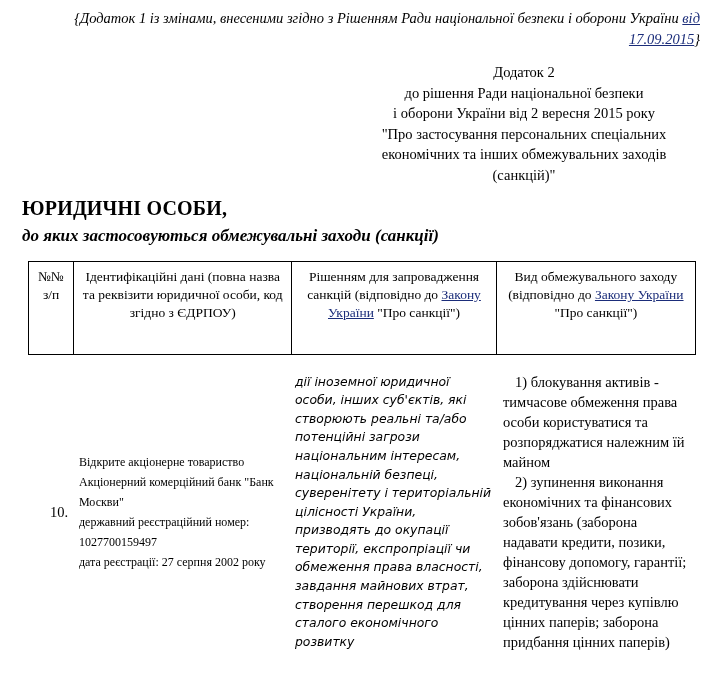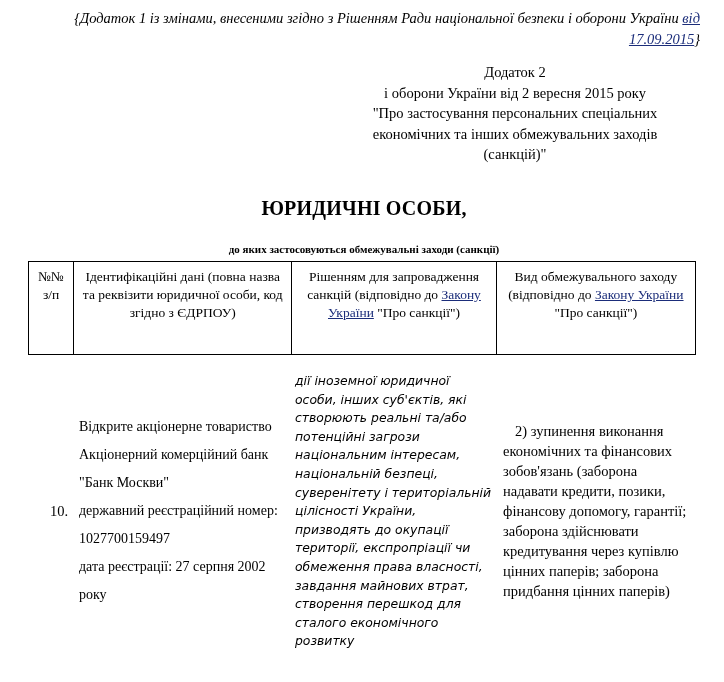--- a/index.html
+++ b/index.html
@@ -34,46 +34,47 @@
 
   a.lnk, .lnk {
     color: #1b2d7a;
     text-decoration: underline;
     cursor: pointer;
   }
 
   
   .doc-ref {
     position: absolute;
-    left: 339px;
+    left: 348px;
     top: 62px;
     width: 352px;
     text-align: center;
     font-size: 14.5px;
     line-height: 20.5px;
   }
 
   
   .main-title {
     position: absolute;
     left: 22px;
     top: 196px;
     width: 684px;
-    text-align: center;
+    text-align: left;
     font-weight: bold;
   }
   .main-title .line1 {
     font-size: 20px;
     line-height: 25px;
     letter-spacing: 0.2px;
   }
   .main-title .line2 {
-    font-size: 11px;
+    font-size: 17px;
     line-height: 25px;
-    margin-top: 16px;
+    margin-top: 2px;
+    font-style: italic;
   }
 
   
   .sanctions-table {
     position: absolute;
     left: 28px;
     top: 261px;
     width: 668px;
     border-collapse: collapse;
     table-layout: fixed;
@@ -107,22 +108,22 @@
     text-align: right;
     padding-right: 5px;
     font-size: 14.5px;
     line-height: 20px;
     box-sizing: border-box;
   }
   .cell-ident {
     width: 218px;
     flex: 0 0 218px;
     padding-left: 6px;
-    font-size: 14px;
-    line-height: 28px;
+    font-size: 12px;
+    line-height: 20px;
     box-sizing: border-box;
   }
   .cell-basis {
     width: 204px;
     flex: 0 0 204px;
     padding-left: 4px;
     padding-right: 2px;
     font-family: "DejaVu Sans", "Liberation Sans", sans-serif;
     font-size: 12.4px;
     line-height: 18.6px;
@@ -141,20 +142,21 @@
   .para + .para { margin-top: 0; }
   .indent { text-indent: 12px; }
 </style>
 </head>
 <body>
 
 <div class="amend-note"><span>{Додаток 1 із змінами, внесеними згідно з Рішенням Ради національної безпеки і оборони України </span><span class="lnk">від 17.09.2015</span><span>}</span></div>
 
 <div class="doc-ref">
   <div>Додаток 2</div>
+  <div>до рішення Ради національної безпеки</div>
   <div>і оборони України від 2 вересня 2015 року</div>
   <div>"Про застосування персональних спеціальних</div>
   <div>економічних та інших обмежувальних заходів</div>
   <div>(санкцій)"</div>
 </div>
 
 <div class="main-title">
   <div class="line1">ЮРИДИЧНІ ОСОБИ,</div>
   <div class="line2">до яких застосовуються обмежувальні заходи (санкції)</div>
 </div>
@@ -183,15 +185,16 @@
   <div class="cell-num">10.</div>
   <div class="cell-ident">
     <p class="para">Відкрите акціонерне товариство Акціонерний комерційний банк "Банк Москви"</p>
     <p class="para">державний реєстраційний номер: 1027700159497</p>
     <p class="para">дата реєстрації: 27 серпня 2002 року</p>
   </div>
   <div class="cell-basis">
     <p class="para">дії іноземної юридичної особи, інших суб'єктів, які створюють реальні та/або потенційні загрози національним інтересам, національній безпеці, суверенітету і територіальній цілісності України, призводять до окупації території, експропріації чи обмеження права власності, завдання майнових втрат, створення перешкод для сталого економічного розвитку</p>
   </div>
   <div class="cell-meas">
+    <p class="para indent">1) блокування активів - тимчасове обмеження права особи користуватися та розпоряджатися належним їй майном</p>
     <p class="para indent">2) зупинення виконання економічних та фінансових зобов'язань (заборона надавати кредити, позики, фінансову допомогу, гарантії; заборона здійснювати кредитування через купівлю цінних паперів; заборона придбання цінних паперів)</p>
   </div>
 </div>
 
 </body></html>

